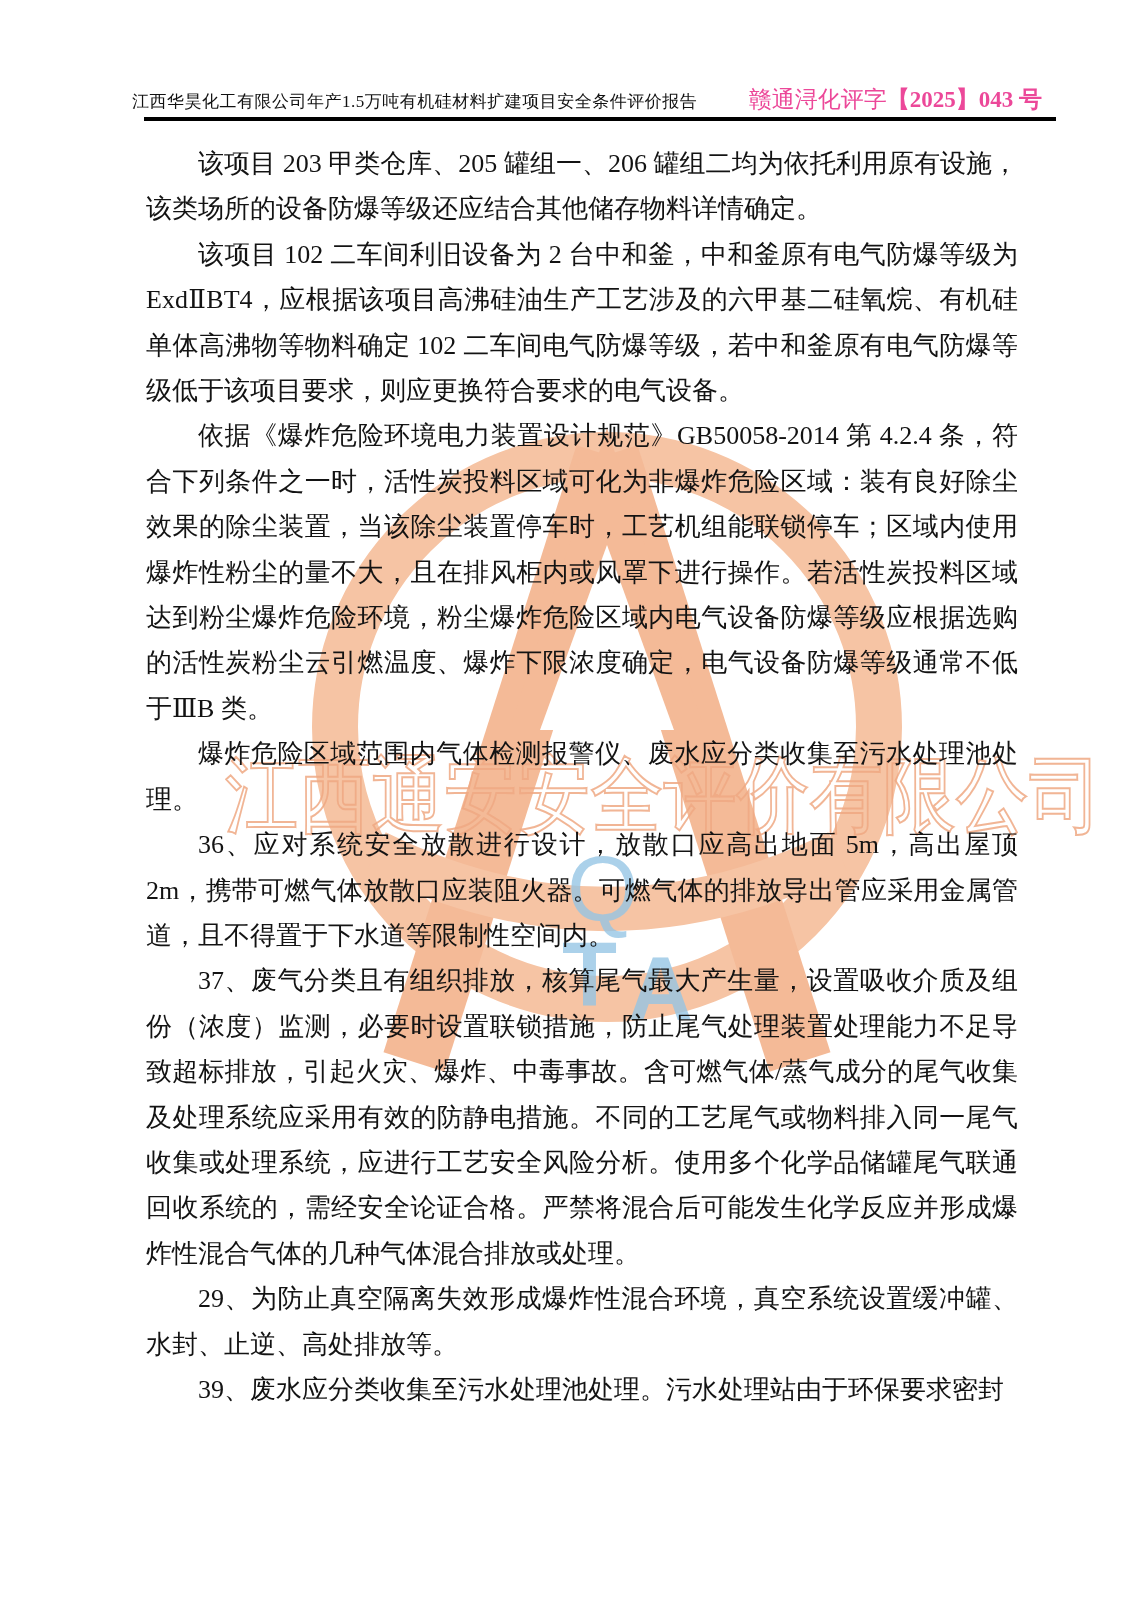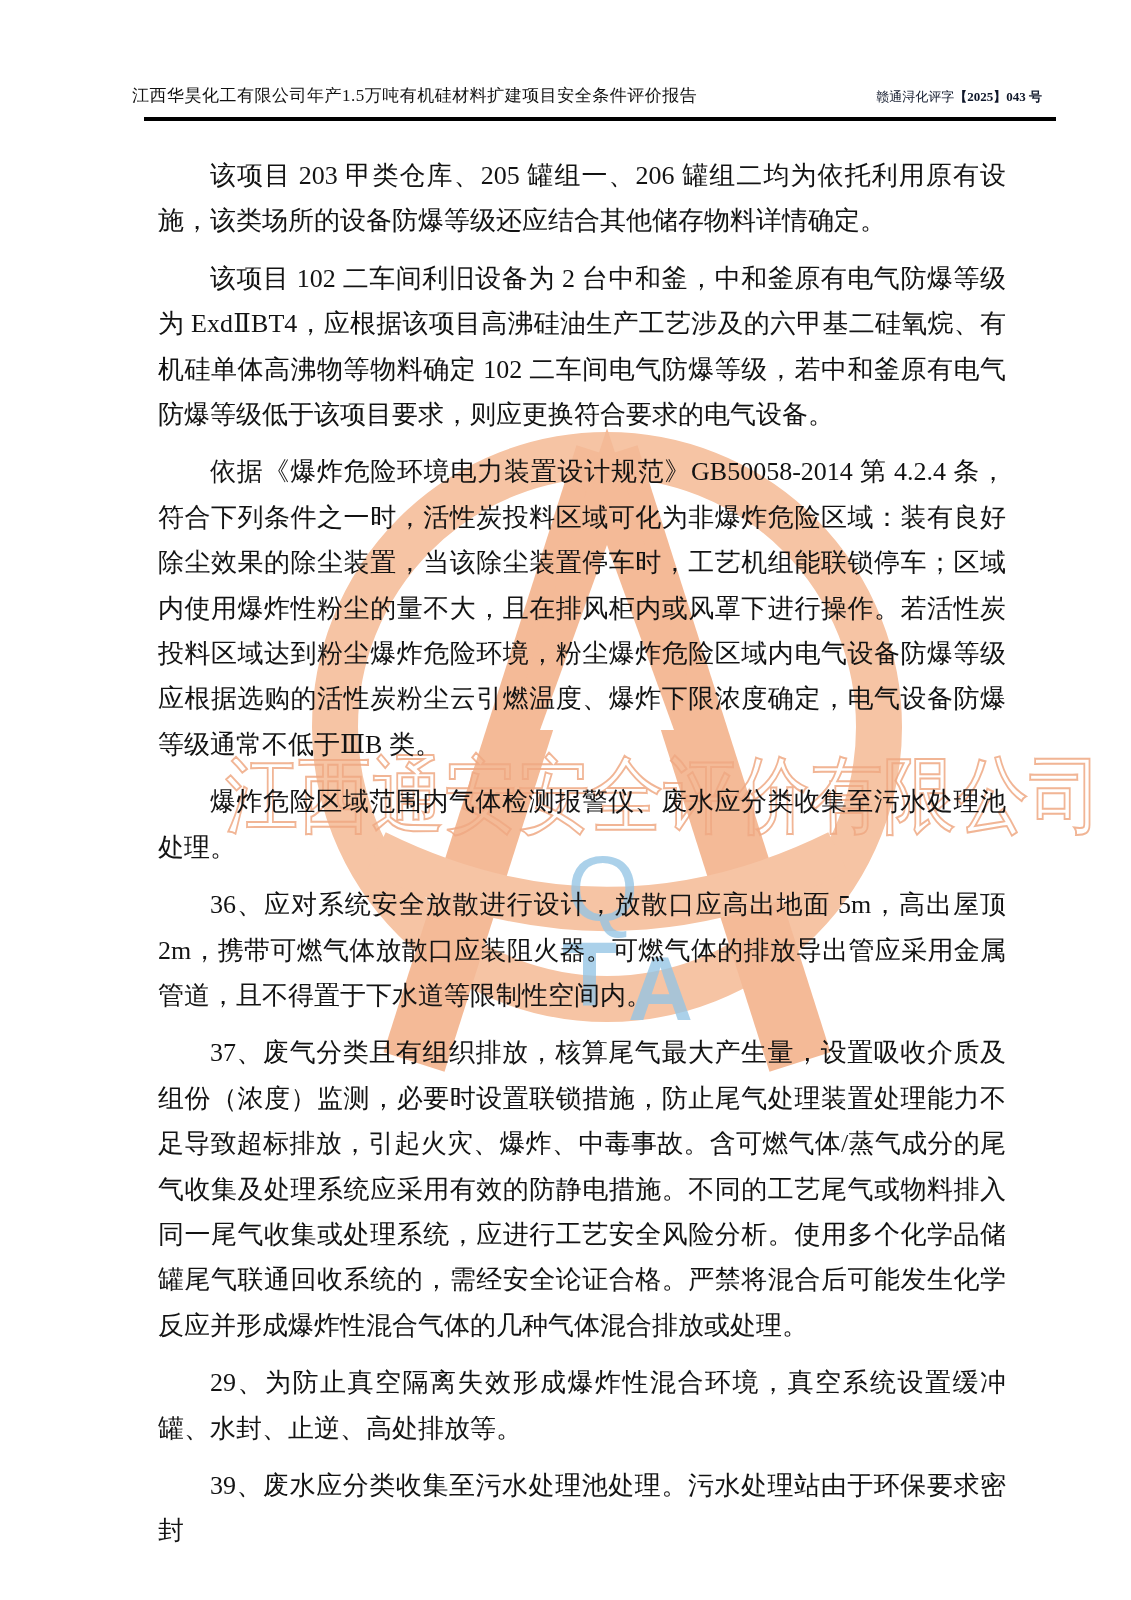--- a/index.html
+++ b/index.html
@@ -32,34 +32,34 @@
   .wm-letter.q{left:527px;top:842px;font-size:92px;font-weight:400;}
   .wm-letter.t{left:522px;top:930px;font-size:90px;}
   .wm-letter.a{left:588px;top:944px;font-size:90px;}
 
   
   .header{
     position:absolute;left:132px;top:84px;width:910px;z-index:2;
     display:flex;justify-content:space-between;align-items:baseline;
   }
   .h-left{font-size:17px;color:#111;letter-spacing:0.5px;}
-  .h-right{font-size:13px;color:#0f172a;white-space:nowrap;}
+  .h-right{font-size:23px;color:#ec4899;white-space:nowrap;}
   .h-num{font-weight:700;}
   .header-rule{
     position:absolute;left:144px;top:117px;width:912px;height:4px;
     background:#000;z-index:2;
   }
 
   
   .content{
     position:absolute;left:146px;top:141px;width:872px;z-index:1;
     font-size:26px;line-height:45.4px;color:#131313;
     text-align:justify;
   }
-  .content p{margin:12px;text-indent:2em;}
+  .content p{margin:0;text-indent:2em;}
 </style>
 </head>
 <body>
 
 <div class="page">
 
   <div class="watermark">
     <svg class="wm-svg" width="1131" height="1600" viewBox="0 0 1131 1600">
 
       <circle cx="567" cy="727" r="272" fill="none" stroke="#f6c4a4" stroke-width="46"></circle>

